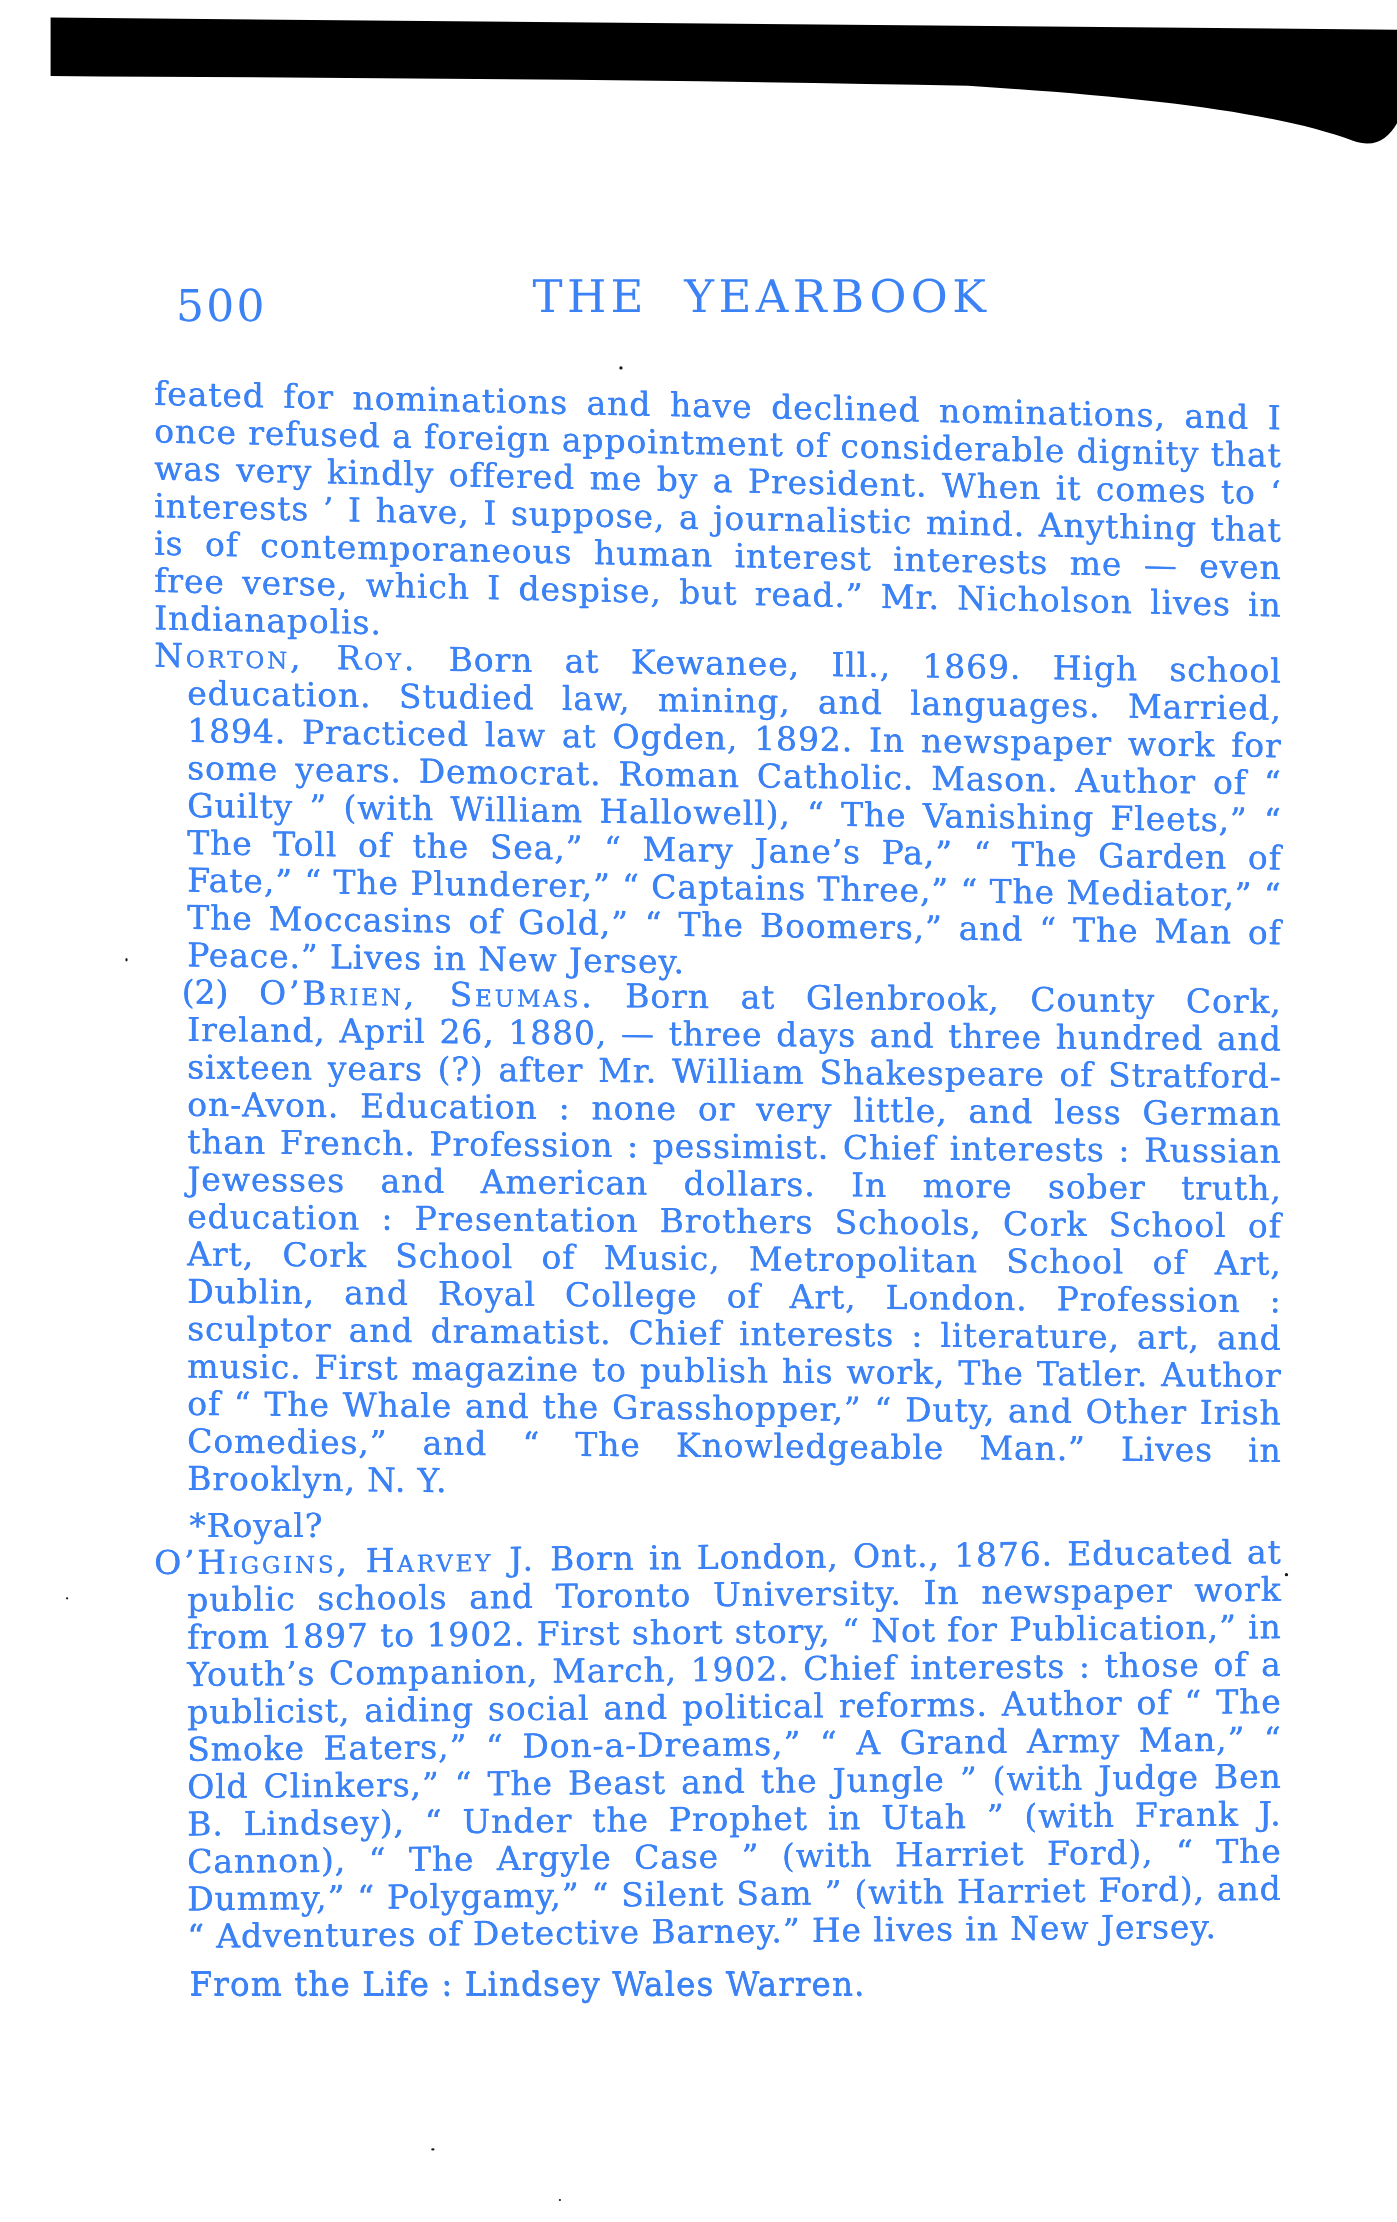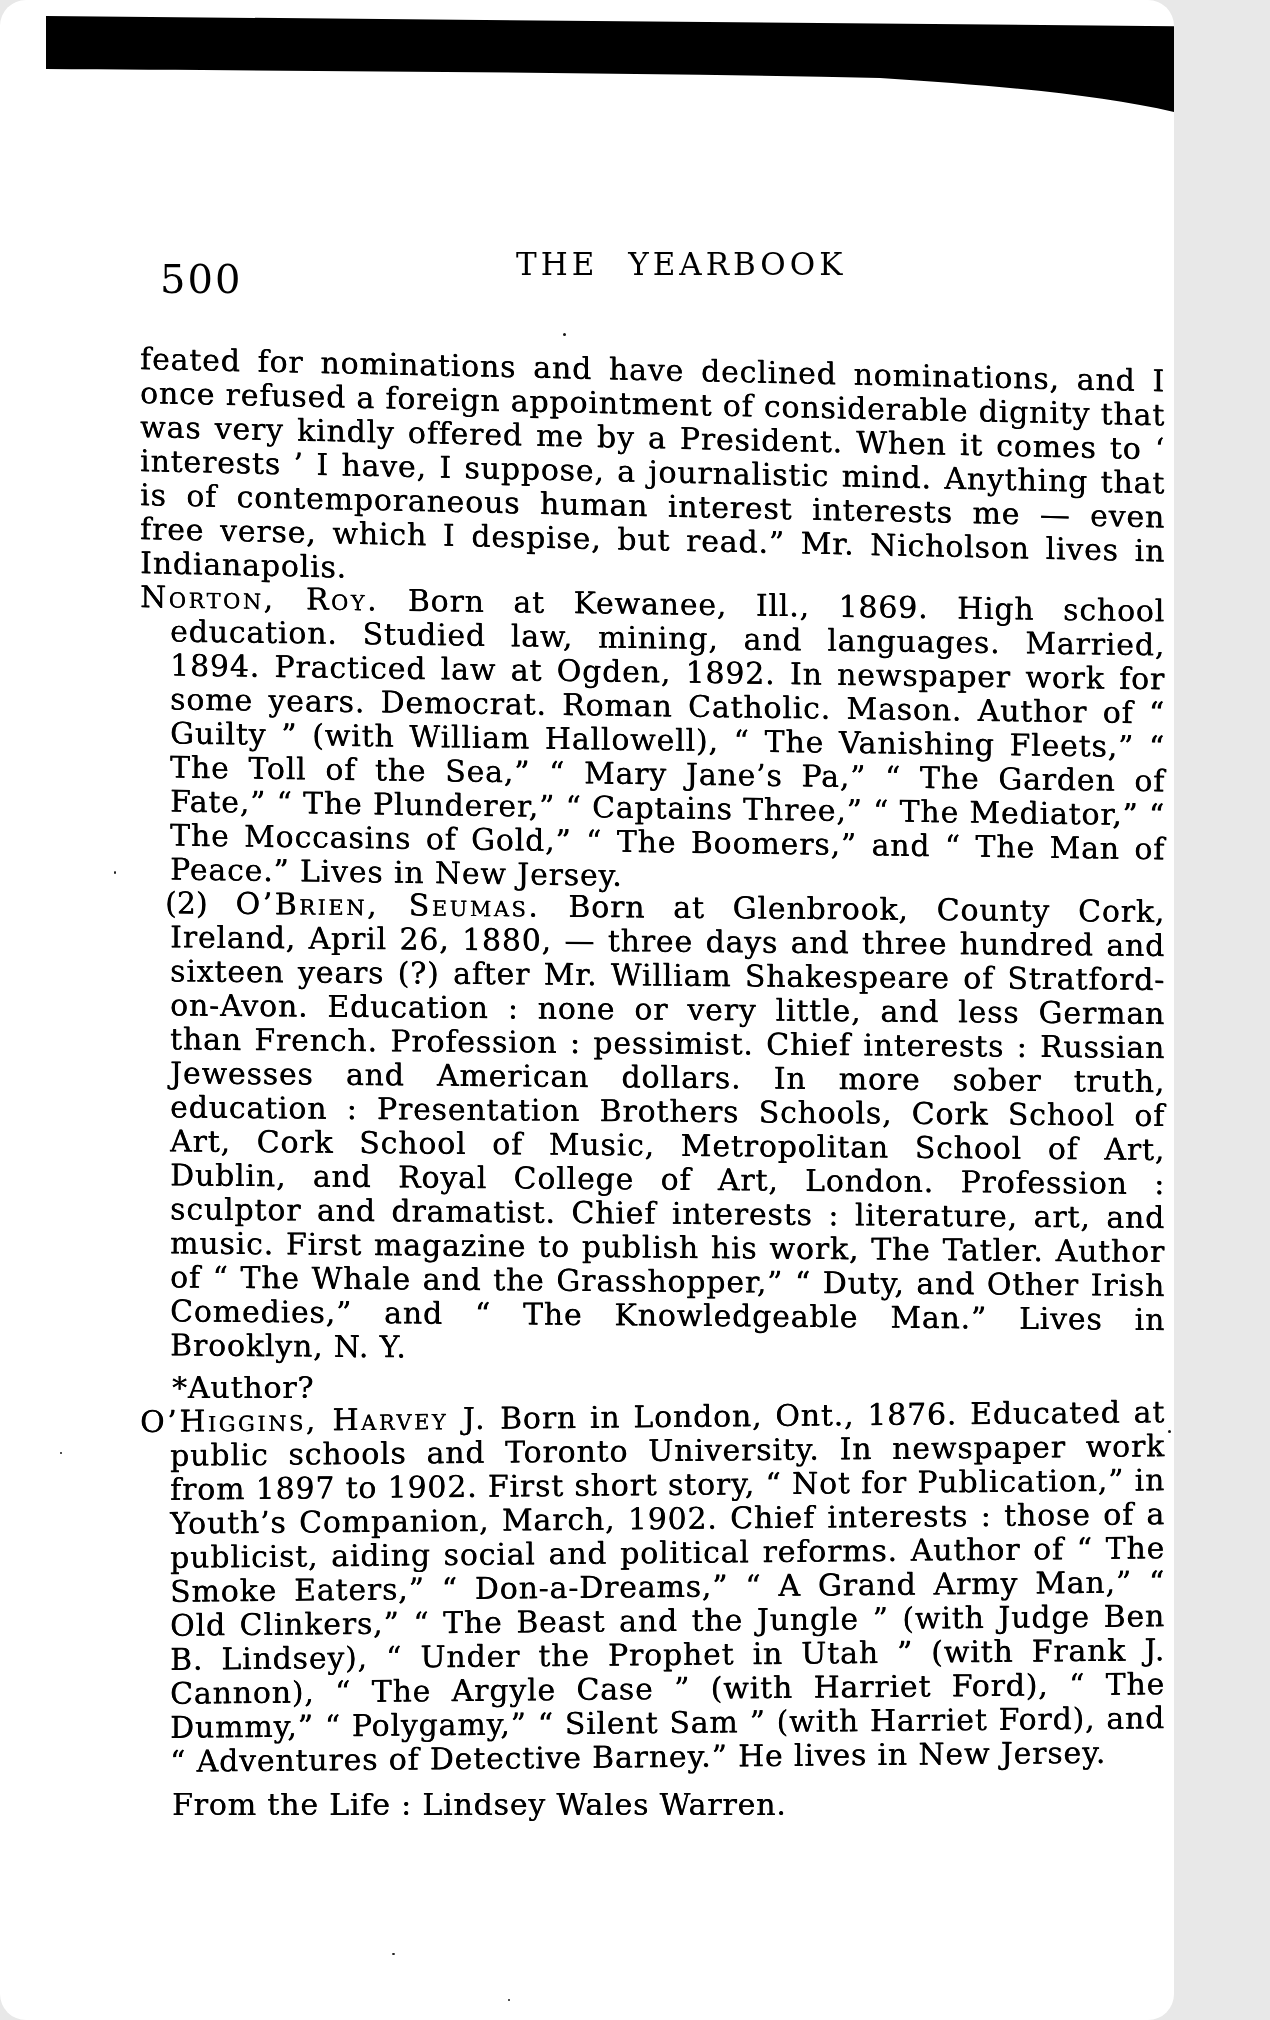--- a/index.html
+++ b/index.html
@@ -1,34 +1,32 @@
 <!DOCTYPE html>
 <html><head>
 <meta charset="utf-8">
 <style>
   html,body{margin:0;padding:0;background:#e8e8e8;}
   .page{
     position:relative;
-    width:1174px;height:2020px;
+    width:1270px;height:2020px;
     background:#ffffff;
     overflow:hidden;
     font-family:"DejaVu Serif","Liberation Serif",serif;
-    color:#000000;
-    border-radius:26px;
+    color:#3b82f6;
   }
   .topbar{position:absolute;left:0;top:0;width:1270px;height:150px;}
   .pagenum{
     position:absolute;left:160px;top:256px;
     font-size:40px;letter-spacing:2px;
   }
   .headertitle{
     position:absolute;left:484px;top:246px;
-    font-size:31px;letter-spacing:4px;word-spacing:16px;
+    font-size:41px;letter-spacing:4px;word-spacing:16px;
     white-space:nowrap;
-    margin-left:32px;
   }
   .bodytext{
     position:absolute;left:140px;top:342px;width:1025px;
     font-size:30px;line-height:34px;letter-spacing:0.8px;
     text-shadow:0.35px 0.2px 0 currentColor;
   }
   p.para{
     margin:0;
     text-align:justify;
   }
@@ -69,21 +67,21 @@
   <div class="bodytext">
 
     <p class="para cont sk1">feated for nominations and have declined nominations, and I once refused a foreign appointment of considerable dignity that was very kindly offered me by a President.  When it comes to ‘ interests ’ I have, I suppose, a journalistic mind.  Anything that is of contemporaneous human interest interests me — even free verse, which I despise, but read.”  Mr. Nicholson lives in Indianapolis.</p>
 
 
     <p class="para entry sk2"><span class="name">Norton, Roy.</span> <span>Born at Kewanee, Ill., 1869.  High school education.  Studied law, mining, and languages.  Married, 1894.  Practiced law at Ogden, 1892.  In newspaper work for some years.  Democrat.  Roman Catholic.  Mason.  Author of “ Guilty ” (with William Hallowell), “ The Vanishing Fleets,” “ The Toll of the Sea,” “ Mary Jane’s Pa,” “ The Garden of Fate,” “ The Plunderer,” “ Captains Three,” “ The Mediator,” “ The Moccasins of Gold,” “ The Boomers,” and “ The Man of Peace.”  Lives in New Jersey.</span></p>
 
 
     <p class="para entry ob sk3"><span class="prefix">(2)</span> <span class="name">O’Brien, Seumas.</span> <span>Born at Glenbrook, County Cork, Ireland, April 26, 1880, — three days and three hundred and sixteen years (?) after Mr. William Shakespeare of Stratford-on-Avon.  Education : none or very little, and less German than French.  Profession : pessimist.  Chief interests : Russian Jewesses and American dollars.  In more sober truth, education : Presentation Brothers Schools, Cork School of Art, Cork School of Music, Metropolitan School of Art, Dublin, and Royal College of Art, London.  Profession : sculptor and dramatist.  Chief interests : literature, art, and music.  First magazine to publish his work, The Tatler.  Author of “ The Whale and the Grasshopper,” “ Duty, and Other Irish Comedies,” and “ The Knowledgeable Man.”  Lives in Brooklyn, N. Y.</span></p>
 
-    <p class="workline">*Author?</p>
+    <p class="workline">*Royal?</p>
 
     <p class="para entry sk4"><span class="name">O’Higgins, Harvey J.</span> <span>Born in London, Ont., 1876.  Educated at public schools and Toronto University.  In newspaper work from 1897 to 1902.  First short story, “ Not for Publication,” in Youth’s Companion, March, 1902.  Chief interests : those of a publicist, aiding social and political reforms.  Author of “ The Smoke Eaters,” “ Don-a-Dreams,” “ A Grand Army Man,” “ Old Clinkers,” “ The Beast and the Jungle ” (with Judge Ben B. Lindsey), “ Under the Prophet in Utah ” (with Frank J. Cannon), “ The Argyle Case ” (with Harriet Ford), “ The Dummy,” “ Polygamy,” “ Silent Sam ” (with Harriet Ford), and “ Adventures of Detective Barney.”  He lives in New Jersey.</span></p>
 
     <p class="workline">From the Life : Lindsey Wales Warren.</p>
 
   </div>
 
   <div class="speck" style="left:563px;top:333px;width:3px;height:3px;"></div>
   <div class="speck" style="left:114px;top:871px;width:2px;height:3px;"></div>
   <div class="speck" style="left:60px;top:1452px;width:2px;height:2px;"></div>

